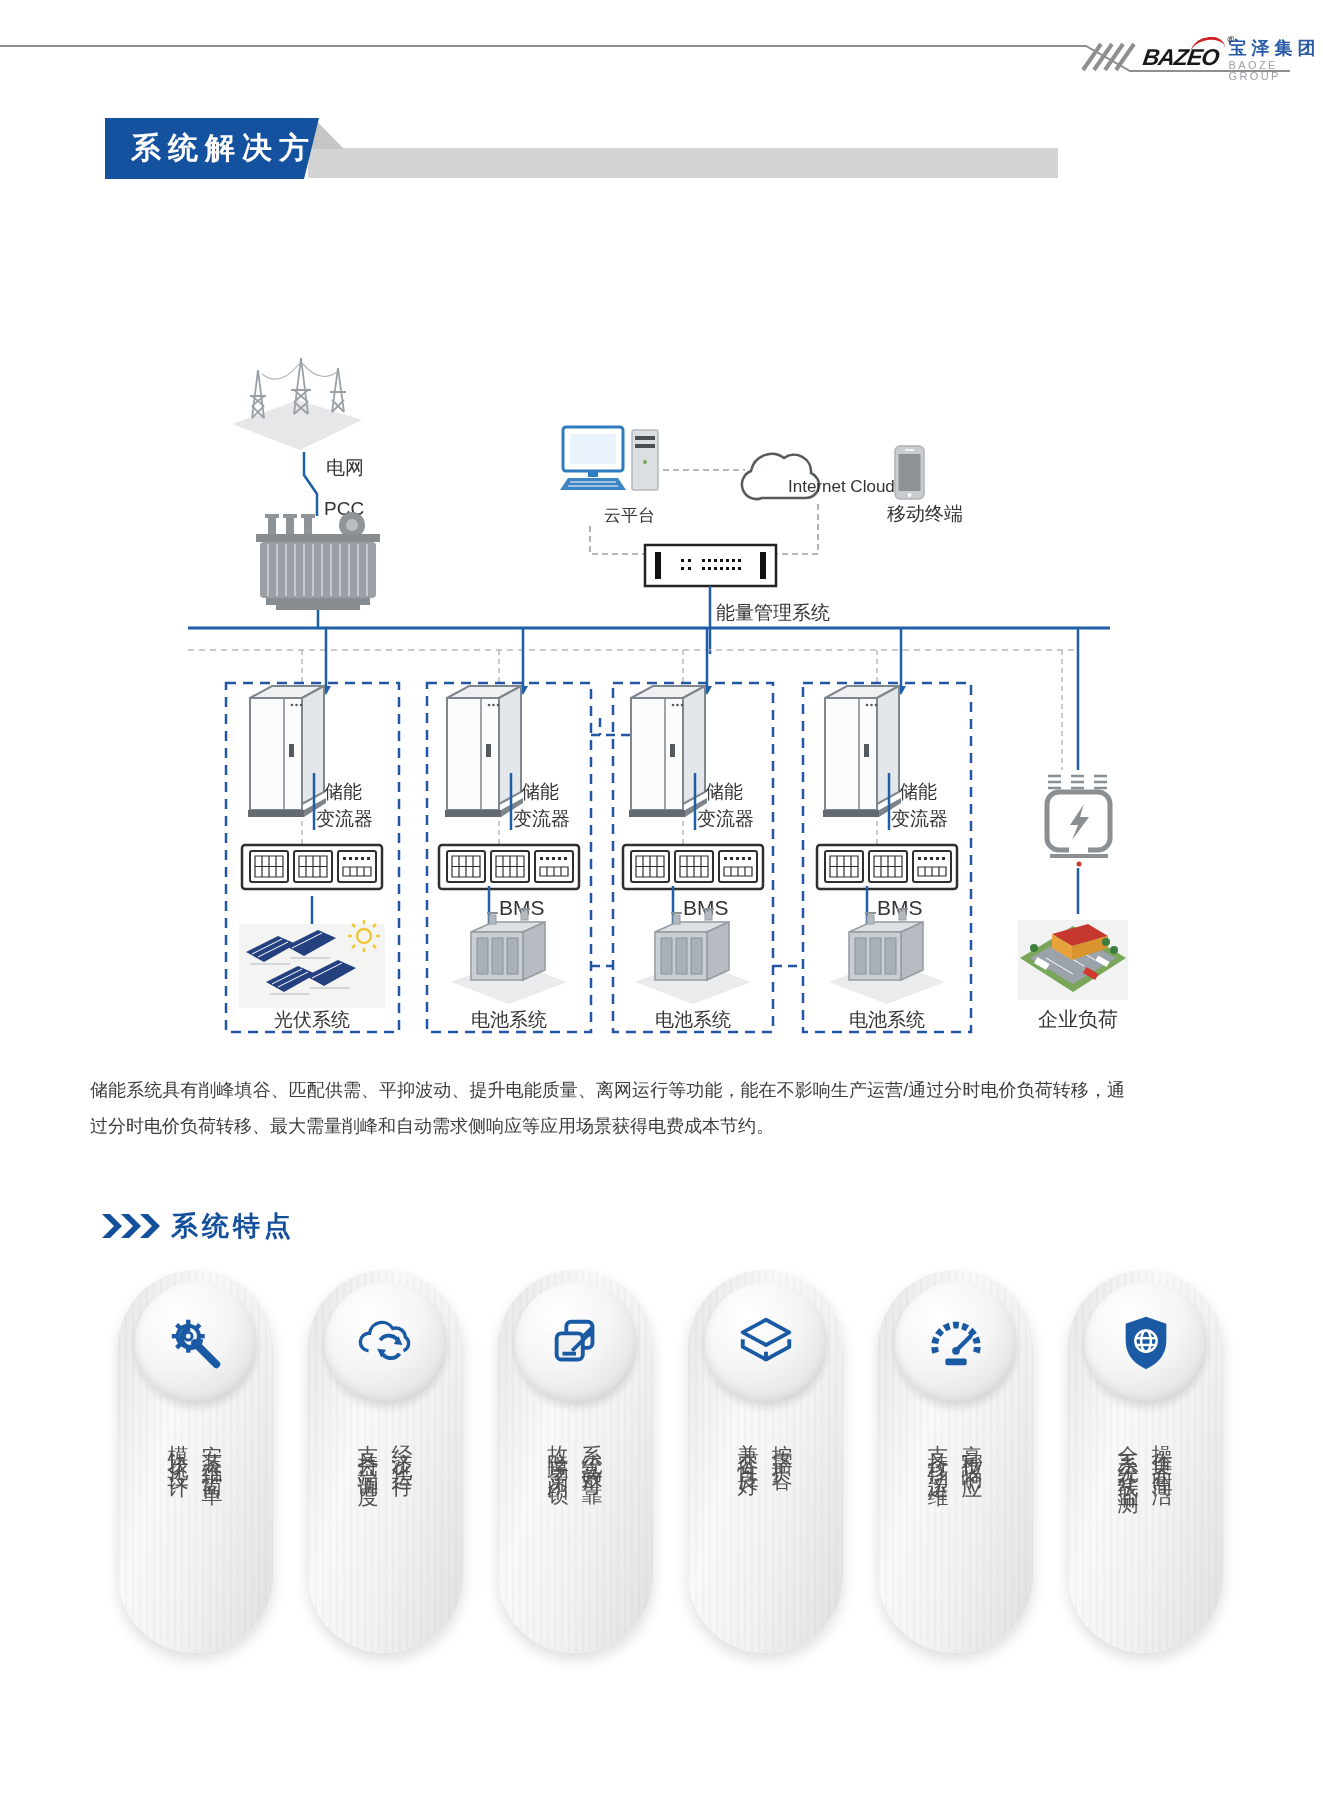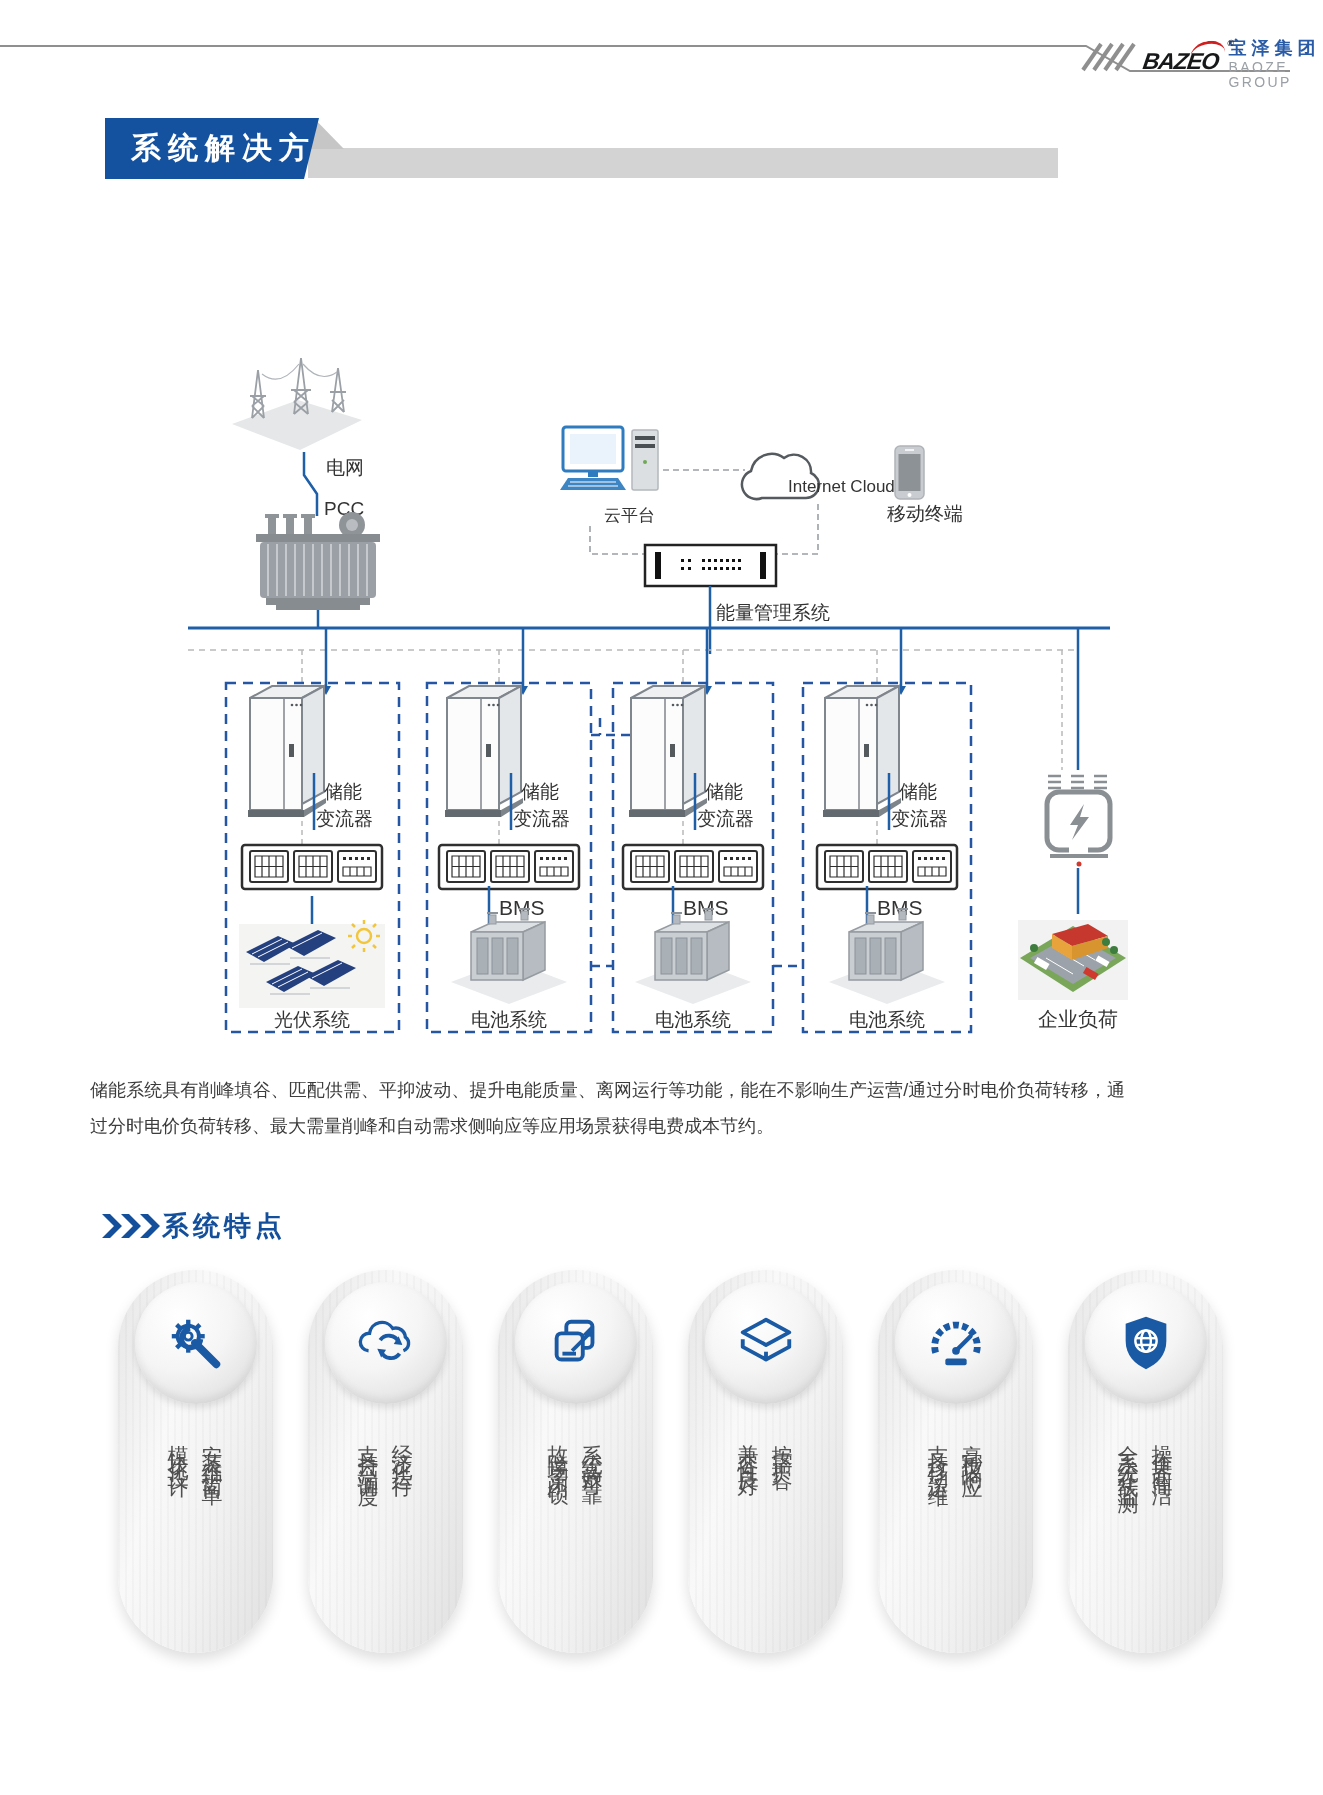--- a/index.html
+++ b/index.html
@@ -9,21 +9,21 @@
   
   .hdr-svg{position:absolute;left:0;top:0;width:1323px;height:95px;}
   .logo{position:absolute;left:1143px;top:33px;display:flex;align-items:center;gap:10px;}
   .logo-mark{position:relative;font-style:italic;font-weight:900;font-size:23px;color:#16181a;
              letter-spacing:-1px;transform:skewX(-8deg);}
   .logo-swoosh{position:absolute;right:-4px;top:-7px;width:34px;height:12px;
                border-top:3px solid #cf1f1f;border-radius:50%/90% 90% 0 0;transform:rotate(-8deg);}
   .logo-reg{position:absolute;right:-12px;top:-10px;font-size:9px;font-style:normal;color:#333;}
   .logo-txt{display:flex;flex-direction:column;line-height:1.05;margin-top:6px;}
   .logo-cn{color:#2a5ba7;font-weight:bold;font-size:18px;letter-spacing:5px;}
-  .logo-en{color:#9aa0a6;font-size:14px;letter-spacing:2.4px;margin-top:2px;}
+  .logo-en{color:#9aa0a6;font-size:11px;letter-spacing:2.4px;margin-top:2px;}
 
   
   .banner-gray-band{position:absolute;left:308px;top:148px;width:750px;height:30px;background:#d3d3d3;}
   .banner-gray-tri{position:absolute;left:302px;top:118px;width:42px;height:31px;background:#c6c6c6;
                    clip-path:polygon(28% 0,100% 100%,0 100%);}
   .banner-blue{position:absolute;left:105px;top:118px;width:214px;height:61px;background:#14519f;
                clip-path:polygon(0 0,100% 0,93% 100%,0 100%);display:flex;align-items:center;}
   .banner-blue span{color:#ffffff;font-weight:bold;font-size:30px;letter-spacing:7px;padding-left:26px;
                     white-space:nowrap;}
 
@@ -32,21 +32,21 @@
         text-align:justify;}
   .para-intro{top:188px;}
   .para-benefit{top:1072px;}
 
   
   .diagram{position:absolute;left:0;top:318px;width:1323px;height:720px;}
   .dlabel{font-family:"Liberation Sans","DejaVu Sans",sans-serif;font-size:19px;fill:#333333;}
   .dlabel-en{font-family:"Liberation Sans","DejaVu Sans",sans-serif;font-size:17px;fill:#333333;}
 
   
-  .feat-head{position:absolute;left:100px;top:1208px;display:flex;align-items:center;}
+  .feat-head{position:absolute;left:100px;top:1208px;display:flex;align-items:center;gap:9px;}
   .feat-head-title{color:#144f9c;font-weight:bold;font-size:27px;letter-spacing:4px;}
   .cards{position:absolute;left:118px;top:1270px;width:1106px;display:flex;gap:35px;}
   .card{position:relative;width:155px;height:383px;border-radius:85px;
         background:
           repeating-linear-gradient(90deg,rgba(0,0,0,0.025) 0 2px,rgba(0,0,0,0) 2px 7px),
           linear-gradient(105deg,#e6e6e6 0%,#f9f9f9 35%,#f2f2f2 62%,#e0e0e0 100%);
         box-shadow:0 7px 14px rgba(0,0,0,0.13);}
   .card-circle{width:122px;height:122px;margin:12px auto 0;border-radius:50%;
         background:radial-gradient(circle at 35% 28%,#ffffff 0%,#f5f5f5 45%,#d8d8d8 100%);
         box-shadow:0 4px 7px rgba(0,0,0,0.10), inset 0 -4px 8px rgba(0,0,0,0.07);

